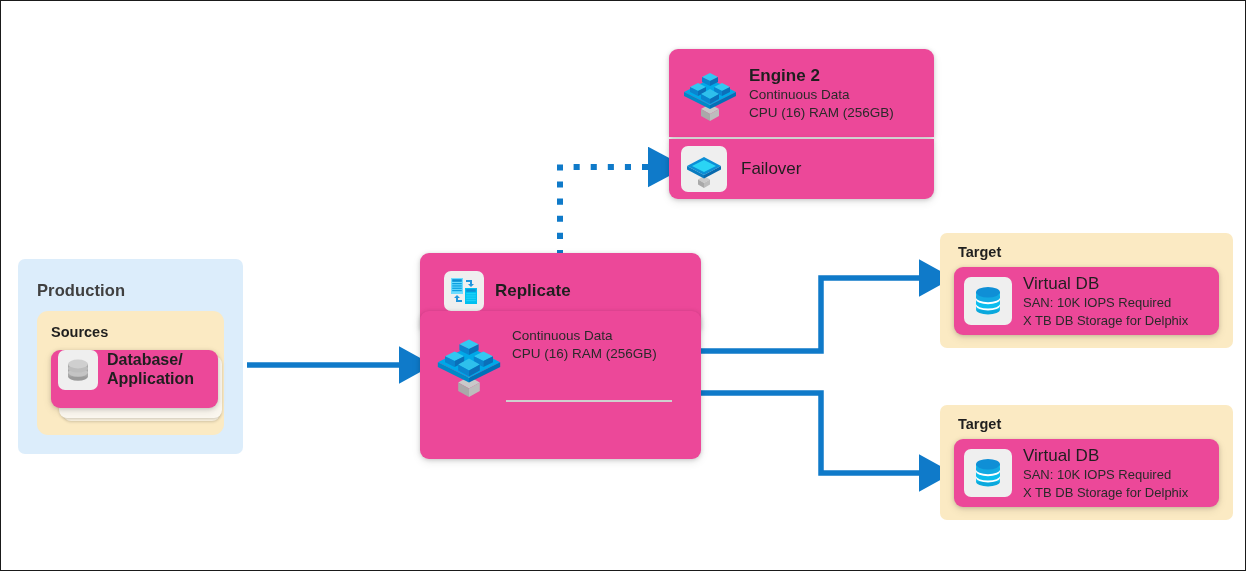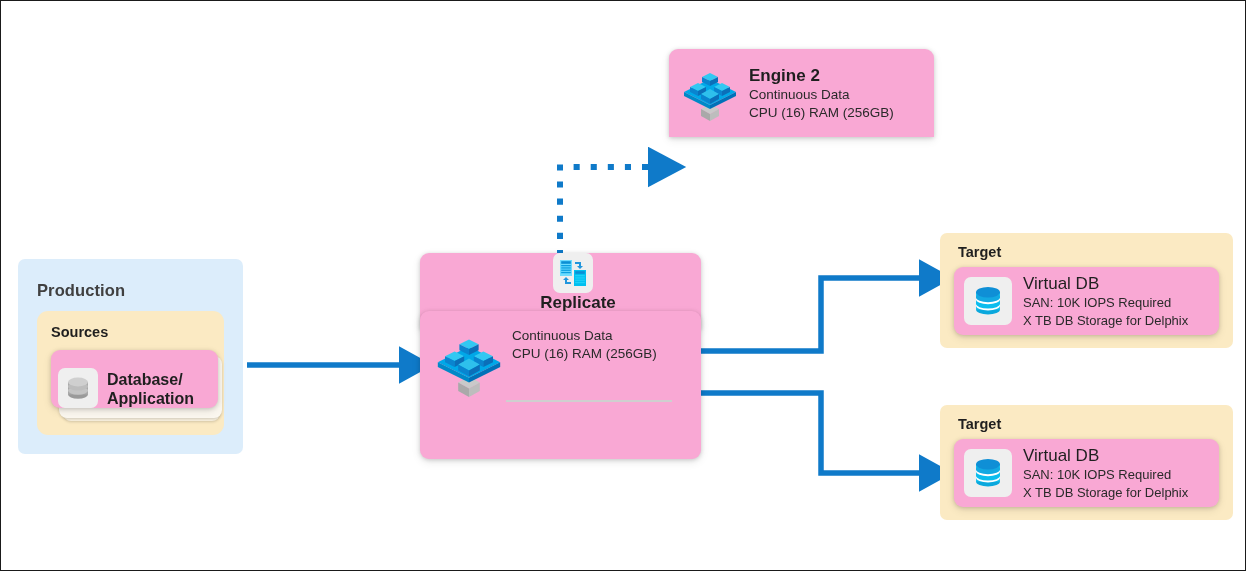--- a/index.html
+++ b/index.html
@@ -17,21 +17,21 @@
     box-sizing:border-box;
     overflow:hidden;
   }
   .abs{position:absolute;}
 
   
   #wires{position:absolute;left:0;top:0;width:1246px;height:571px;pointer-events:none;}
 
   
   .card{
-    background:#f9a8d4;
+    background:#ec4899;
     border-radius:9px;
     box-shadow:0 1px 4px rgba(0,0,0,.17), 0 3px 10px rgba(0,0,0,.09);
   }
 
   
   #production{
     left:17px; top:258px; width:225px; height:195px;
     background:#dcedfb;
     border-radius:7px;
   }
@@ -49,21 +49,21 @@
   }
   
   .ghost{
     position:absolute; background:#fdf6e5; border-radius:8px;
     box-shadow:0 1px 3px rgba(0,0,0,.16);
   }
   #db-ghost2{left:26px; top:48px; width:157px; height:62px; background:#f8f0de;}
   #db-ghost1{left:22px; top:45px; width:163px; height:62px; background:#fbf7ef;}
   #db-card{
     position:absolute; left:14px; top:39px; width:167px; height:58px;
-    display:flex; align-items:flex-end; padding:0 12px 0 7px; box-sizing:border-box;
+    display:flex; align-items:flex-start; padding:0 12px 0 7px; box-sizing:border-box;
   }
   #db-card .label{
     font-size:16px; font-weight:bold; color:#1f1f1f; line-height:19px; margin-left:9px;
   }
 
   
   .tile{
     background:#efefef; border-radius:7px;
     display:flex; align-items:center; justify-content:center;
     flex:none;
@@ -81,21 +81,21 @@
   .engine-row{position:relative; height:100%; display:flex; align-items:center;}
   .engine-text{margin-left:10px;}
   .eng-title{font-size:17px; font-weight:bold; color:#1f1f1f; line-height:21px;}
   .eng-sub{font-size:13.5px; color:#2a2a2a; line-height:18px;}
 
   
   #replicate-card{
     left:419px; top:252px; width:281px; height:76px;
     border-bottom-left-radius:0; border-bottom-right-radius:0;
   }
-  #replicate-inner{display:flex; align-items:center; height:100%; padding-left:24px; box-sizing:border-box;flex-direction:column;}
+  #replicate-inner{display:flex; align-items:center; height:100%; padding-left:24px; box-sizing:border-box;}
   #replicate-label{font-size:17px; font-weight:bold; color:#1f1f1f; margin-left:11px;}
 
   #engine1-card{
     left:419px; top:310px; width:281px; height:148px;
   }
   #engine1-top{display:flex; align-items:flex-start; padding:14px 0 0 14px;}
   #engine1-text{margin-left:8px; padding-top:2px;}
   #engine1-divider{
     position:absolute; left:86px; top:89px; width:166px; height:2px; background:#cfcfcf;
   }
@@ -212,20 +212,40 @@
         </svg>
       </span>
       <span class="engine-text">
         <div class="eng-title">Engine 2</div>
         <div class="eng-sub">Continuous Data</div>
         <div class="eng-sub">CPU (16) RAM (256GB)</div>
       </span>
     </div>
   </div>
 
+  <div class="card abs" id="failover-card">
+    <div class="engine-row" style="padding-left:12px;">
+      <span class="tile" style="width:46px;height:46px;">
+        <svg width="38" height="40" viewBox="0 0 38 40">
+          <g>
+            <path d="M19,27 L25,30.5 L19,34 L13,30.5 z" fill="#cacaca"></path>
+            <path d="M13,30.5 L19,34 L19,39 L13,35.5 z" fill="#a9a9a9"></path>
+            <path d="M25,30.5 L19,34 L19,39 L25,35.5 z" fill="#bdbdbd"></path>
+          </g>
+          <path d="M19,8 L36,17 L19,26 L2,17 z" fill="#0c8fd6"></path>
+          <path d="M19,11 L31,17 L19,23 L7,17 z" fill="#2ad4f5"></path>
+          <path d="M2,17 L19,26 L19,29.5 L2,20.5 z" fill="#0a7cc0"></path>
+          <path d="M36,17 L19,26 L19,29.5 L36,20.5 z" fill="#0869ad"></path>
+        </svg>
+      </span>
+      <span class="engine-text" style="margin-left:14px;">
+        <div style="font-size:17px;color:#1f1f1f;">Failover</div>
+      </span>
+    </div>
+  </div>
 
   <div class="card abs" id="replicate-card">
     <div id="replicate-inner">
       <span class="tile" style="width:40px;height:40px;">
         <svg width="32" height="32" viewBox="0 0 32 32">
           <rect x="3" y="3" width="12" height="16" fill="#6ddcff"></rect>
           <rect x="4.2" y="4.2" width="9.6" height="2.6" fill="#0b8fd4"></rect>
           <g fill="#0b9fe0">
             <rect x="4.2" y="8" width="9.6" height="1.3"></rect>
             <rect x="4.2" y="10.3" width="9.6" height="1.3"></rect>

